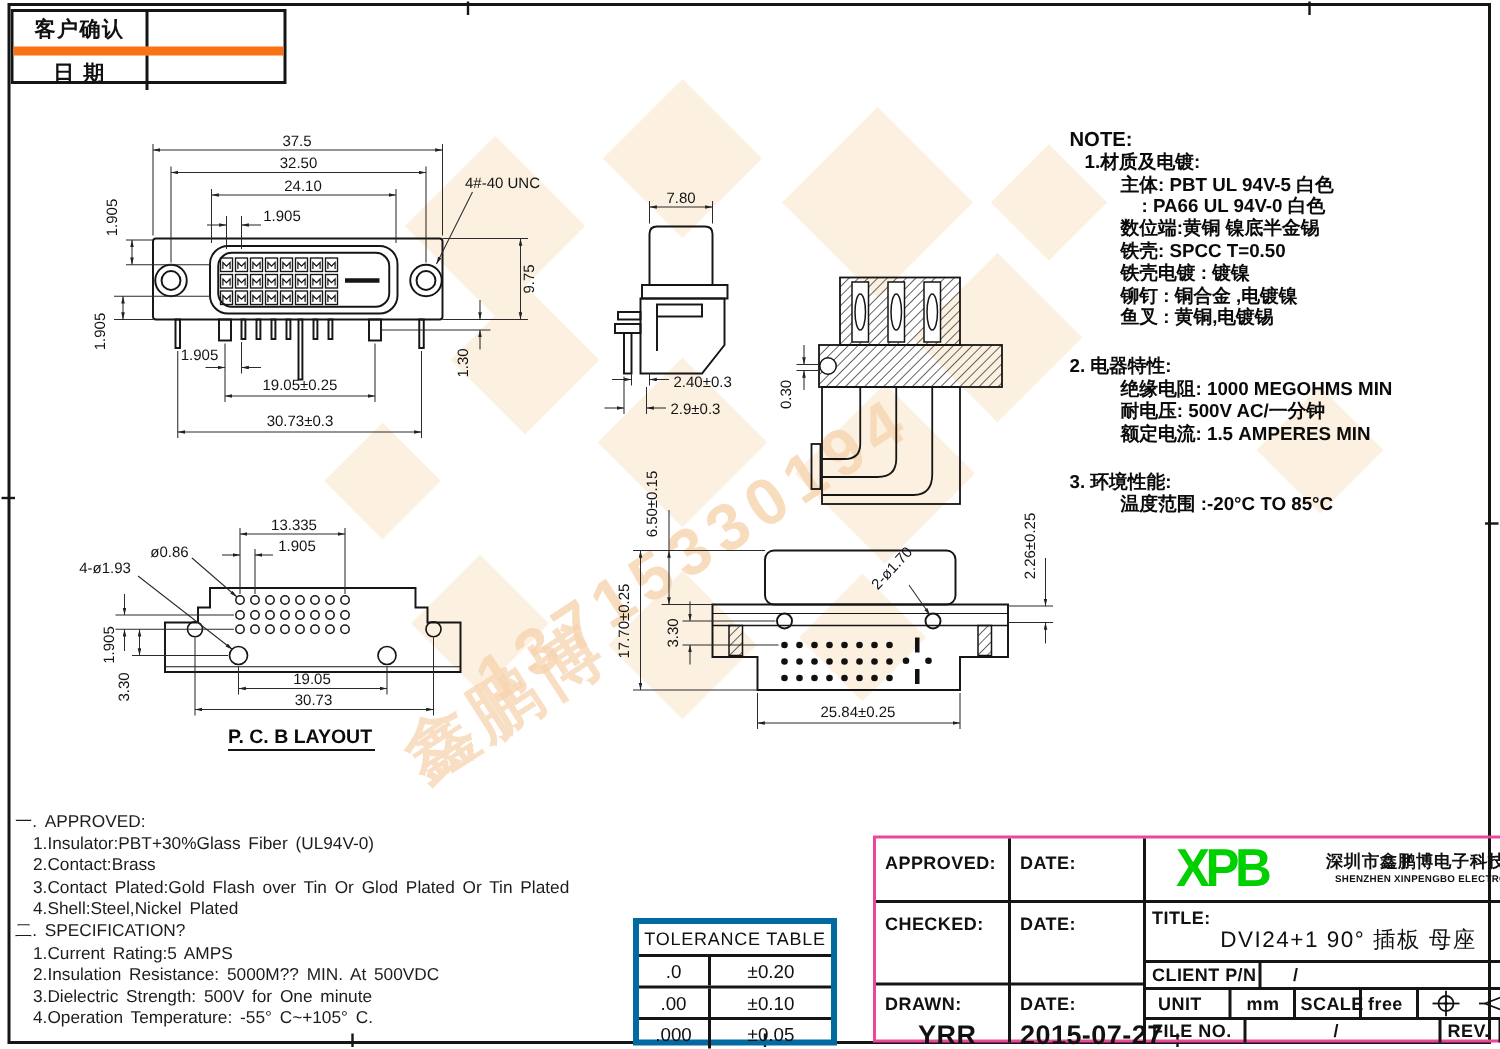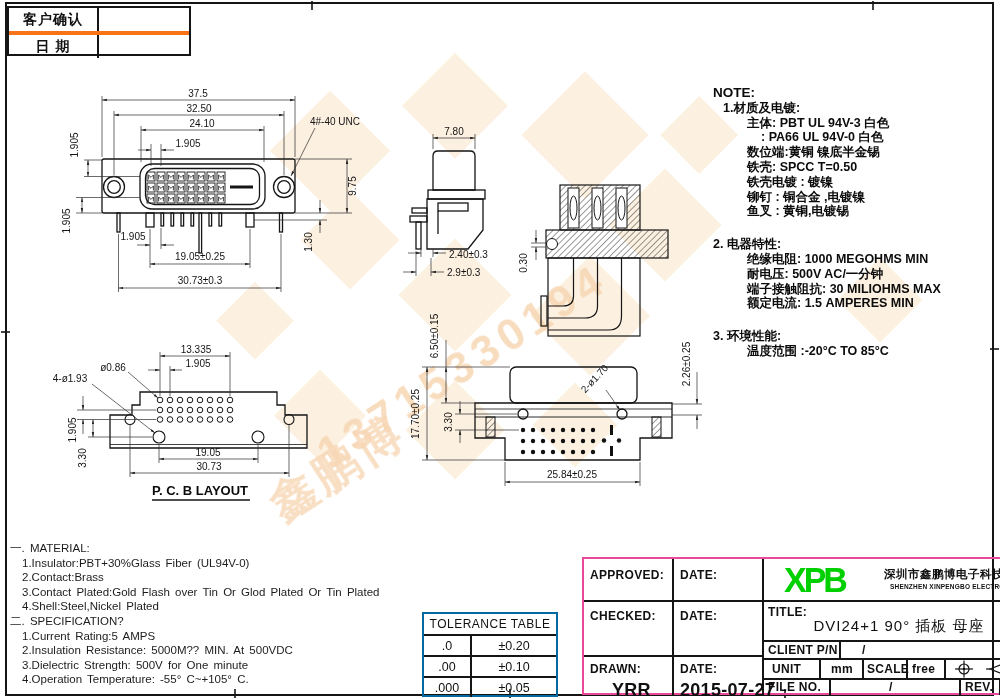--- a/index.html
+++ b/index.html
@@ -2,35 +2,35 @@
 <html><head>
 <meta charset="utf-8">
 <style>
   html,body{margin:0;padding:0}
   body{width:1000px;height:699px;position:relative;background:#fff;
        font-family:"Liberation Sans","DejaVu Sans",sans-serif;overflow:hidden;color:#111}
   .abs{position:absolute;box-sizing:border-box}
   .frame{left:5px;top:2px;width:989px;height:694px;border:2px solid #151515}
   
   .confirm{left:7px;top:6px;width:184px;height:50px;border:2px solid #151515;background:#fff}
-  .confirm .row{height:23px;display:flex;border-bottom:4px solid #f97316}
+  .confirm .row{height:23px;display:flex;border-bottom:6px solid #f97316}
   .confirm .row:last-child{border-bottom:none}
   .confirm .lab{width:88px;border-right:2px solid #151515;display:flex;align-items:center;justify-content:center;
         font-weight:bold;font-size:14px;letter-spacing:1px}
   .confirm .val{flex:1}
   
   .note{left:713px;top:86px;width:285px;font-weight:bold;font-size:12.5px;line-height:14.8px;color:#0b0b0b}
   .note .h{font-size:13.5px}
   .i1{padding-left:10px}.i2{padding-left:34px}.i3{padding-left:48px}
   .gap{margin-top:18px}
   
   .mat{left:10px;top:541px;width:418px;font-size:11.5px;line-height:14.6px;color:#1c1c1c;word-spacing:2px}
   .mat .ind{padding-left:12px}
   
-  .tol{left:422px;top:612px;width:136px;height:85px;border:2px solid #0369a1;background:transparent}
+  .tol{left:422px;top:612px;width:136px;height:85px;border:4px solid #0369a1;background:transparent}
   .tol .hd{height:20px;border-bottom:2px solid #151515;display:flex;align-items:center;justify-content:center;
        font-size:12px;letter-spacing:.5px}
   .tol .r{height:19px;display:flex;border-bottom:2px solid #151515;font-size:12.5px}
   .tol .r:last-child{border-bottom:none}
   .tol .c1{width:46px;border-right:2px solid #151515;display:flex;align-items:center;justify-content:center}
   .tol .c2{flex:1;display:flex;align-items:center;justify-content:center}
   
   .tb{left:582px;top:557px;width:438px;height:138px;border:2px solid #ec4899;background:transparent}
   .ln{position:absolute;background:#151515}
   .cellt{position:absolute;font-weight:bold;font-size:12px;letter-spacing:.3px;white-space:nowrap}
@@ -406,38 +406,37 @@
   </div>
   <div class="row">
     <div class="lab">日  期</div>
     <div class="val"></div>
   </div>
 </div>
 
 <div class="abs note">
   <div class="h">NOTE:</div>
   <div class="i1">1.材质及电镀:</div>
-  <div class="i2">主体: PBT UL 94V-3 白色</div>
+  <div class="i2">主体: PBT UL 94V-5 白色</div>
   <div class="i3">: PA66 UL 94V-0 白色</div>
   <div class="i2">数位端:黄铜 镍底半金锡</div>
   <div class="i2">铁壳: SPCC T=0.50</div>
   <div class="i2">铁壳电镀 : 镀镍</div>
   <div class="i2">铆钉 : 铜合金 ,电镀镍</div>
   <div class="i2">鱼叉 : 黄铜,电镀锡</div>
   <div class="gap">2. 电器特性:</div>
   <div class="i2">绝缘电阻: 1000 MEGOHMS MIN</div>
   <div class="i2">耐电压: 500V AC/一分钟</div>
-  <div class="i2">端子接触阻抗: 30 MILIOHMS MAX</div>
   <div class="i2">额定电流:  1.5 AMPERES MIN</div>
   <div class="gap">3. 环境性能:</div>
   <div class="i2">温度范围 :-20°C TO 85°C</div>
 </div>
 
 <div class="abs mat">
-  <div>一. MATERIAL:</div>
+  <div>一. APPROVED:</div>
   <div class="ind">1.Insulator:PBT+30%Glass Fiber (UL94V-0)</div>
   <div class="ind">2.Contact:Brass</div>
   <div class="ind">3.Contact Plated:Gold Flash over Tin Or Glod Plated Or Tin Plated</div>
   <div class="ind">4.Shell:Steel,Nickel Plated</div>
   <div>二. SPECIFICATION?</div>
   <div class="ind">1.Current Rating:5 AMPS</div>
   <div class="ind">2.Insulation Resistance: 5000M?? MIN. At 500VDC</div>
   <div class="ind">3.Dielectric Strength: 500V for One minute</div>
   <div class="ind">4.Operation Temperature: -55° C~+105° C.</div>
 </div>

